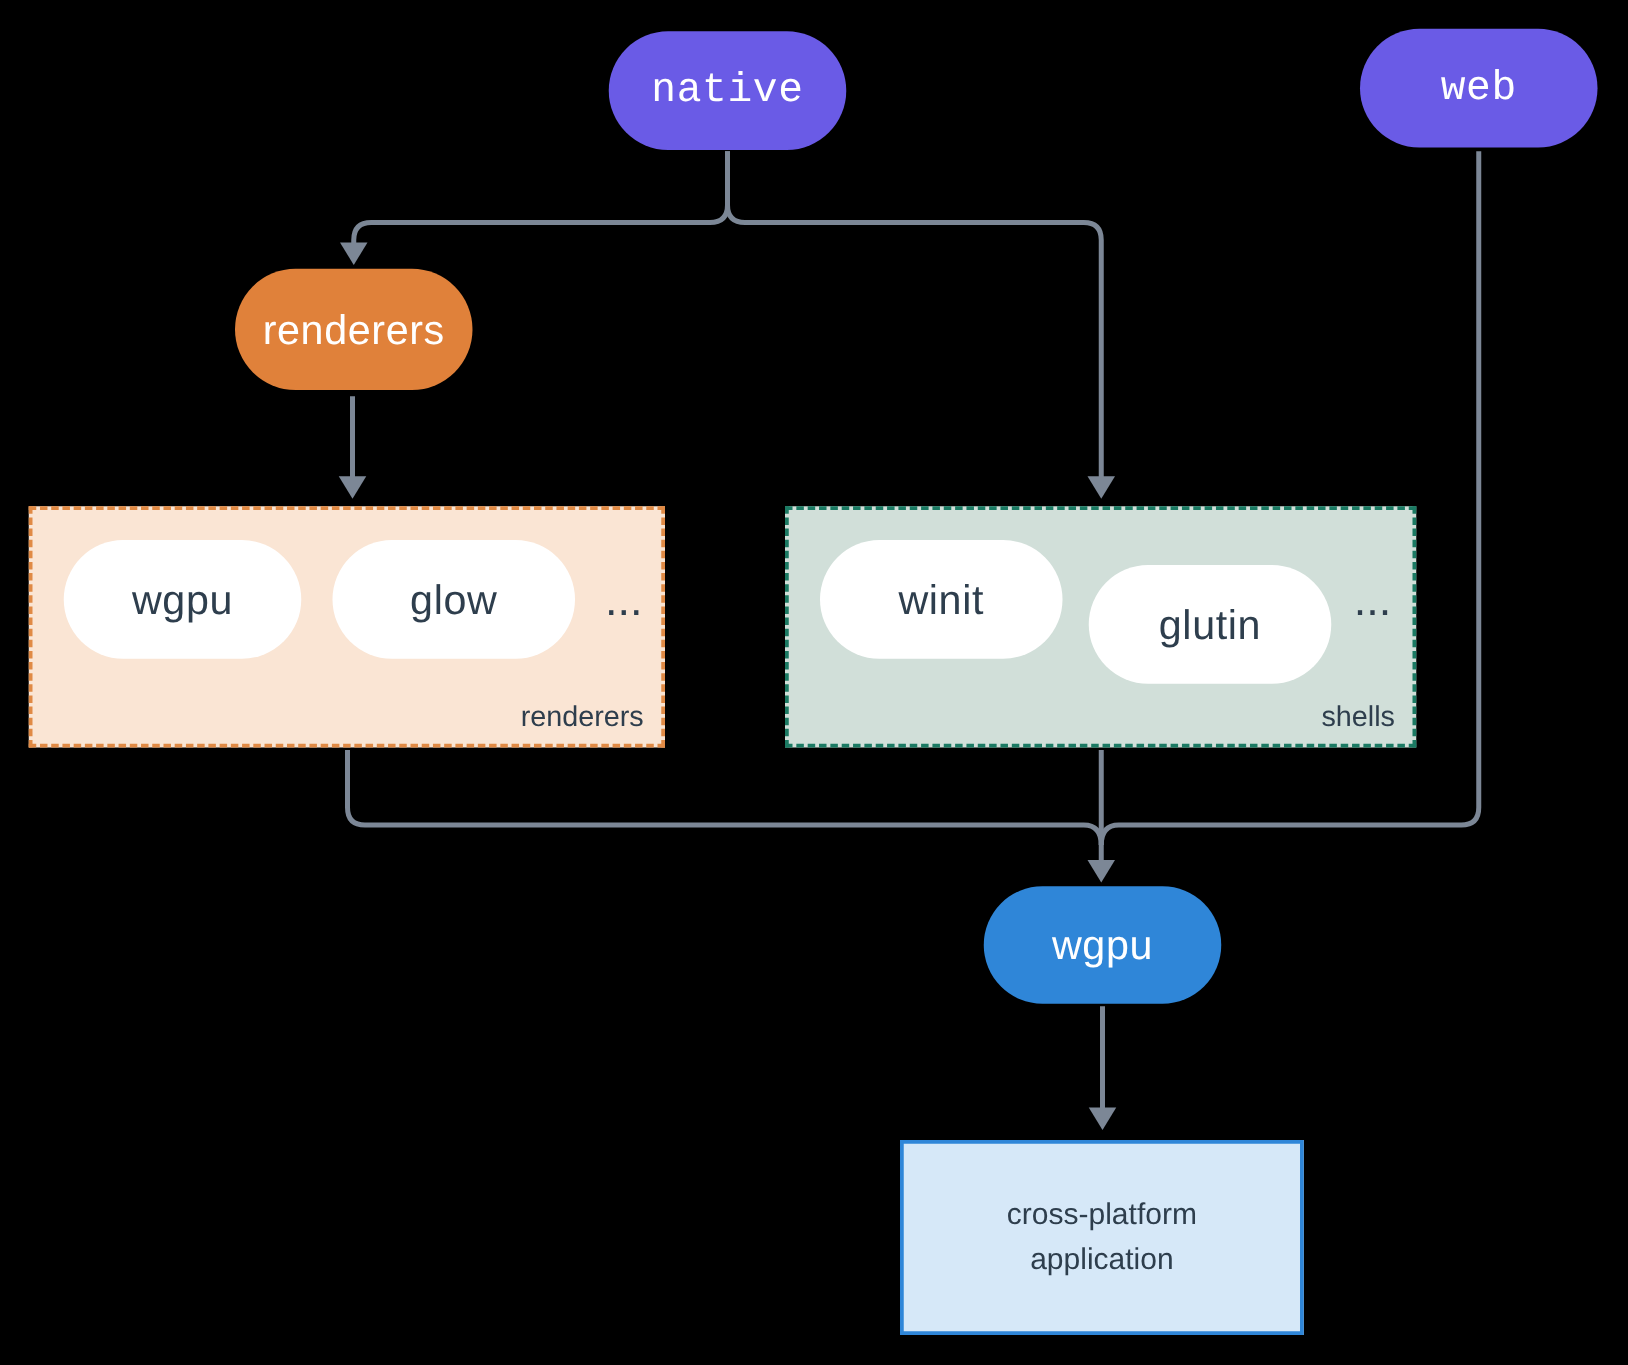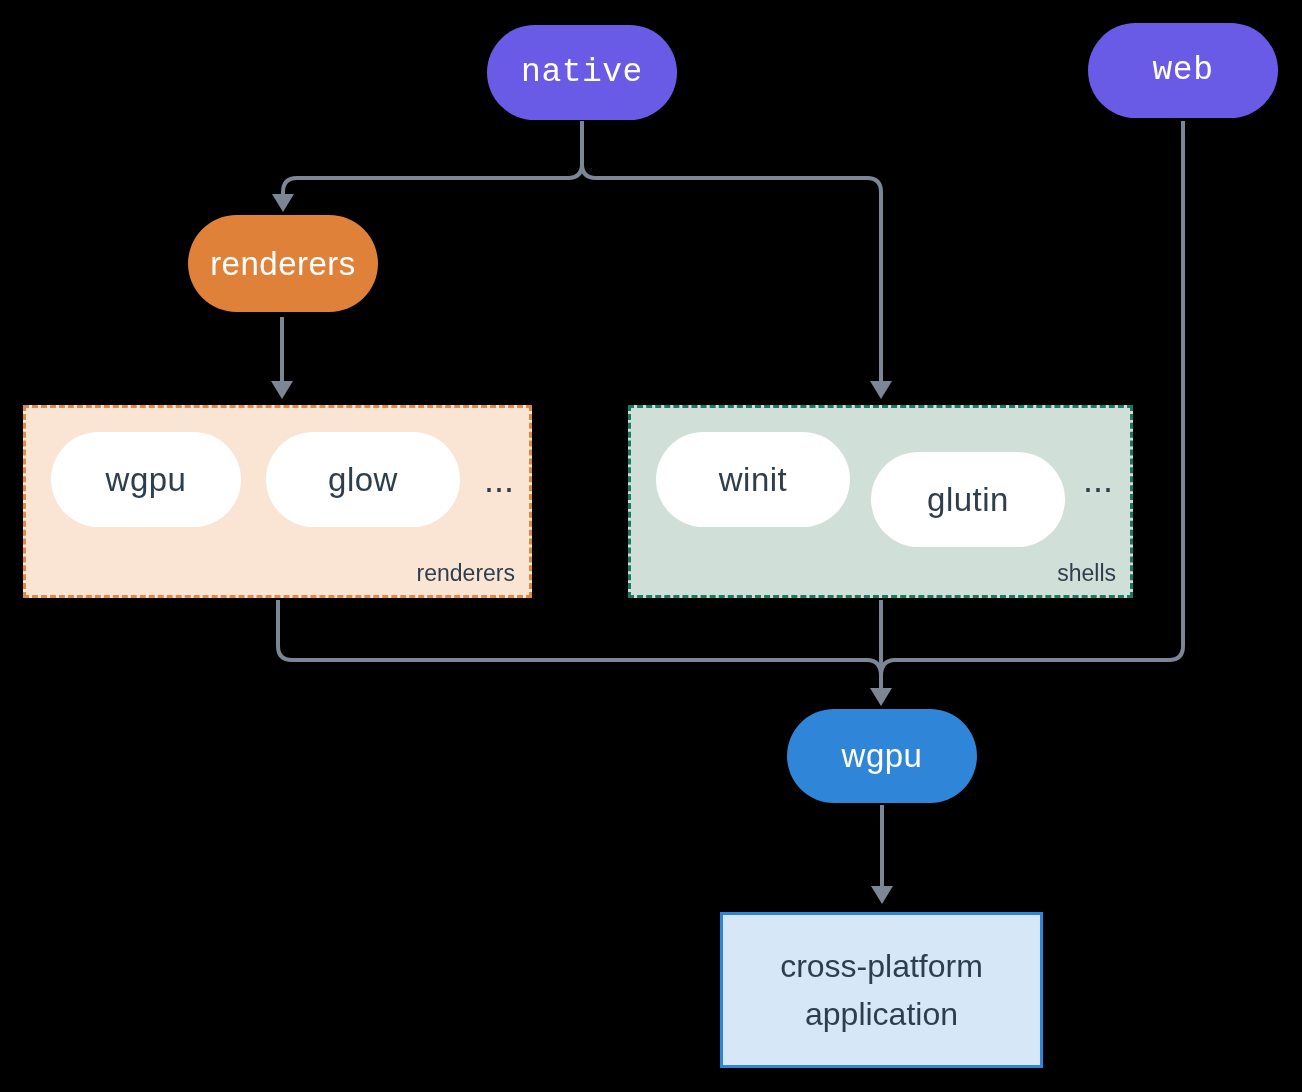--- a/index.html
+++ b/index.html
@@ -81,21 +81,21 @@
     top: 912px;
     width: 323px;
     height: 156px;
     box-sizing: border-box;
     background: var(--app_bg);
     border: 3px solid var(--app_border);
     display: flex;
     flex-direction: column;
     align-items: center;
     justify-content: center;
-    font-size: 32px;
+    font-size: 24px;
     line-height: 1.5;
     color: var(--dark_text);
   }
 </style>
 </head>
 <body>
 
 <div class="canvas">
 
   <svg class="edges" viewBox="0 0 1302 1092" xmlns="http://www.w3.org/2000/svg">

